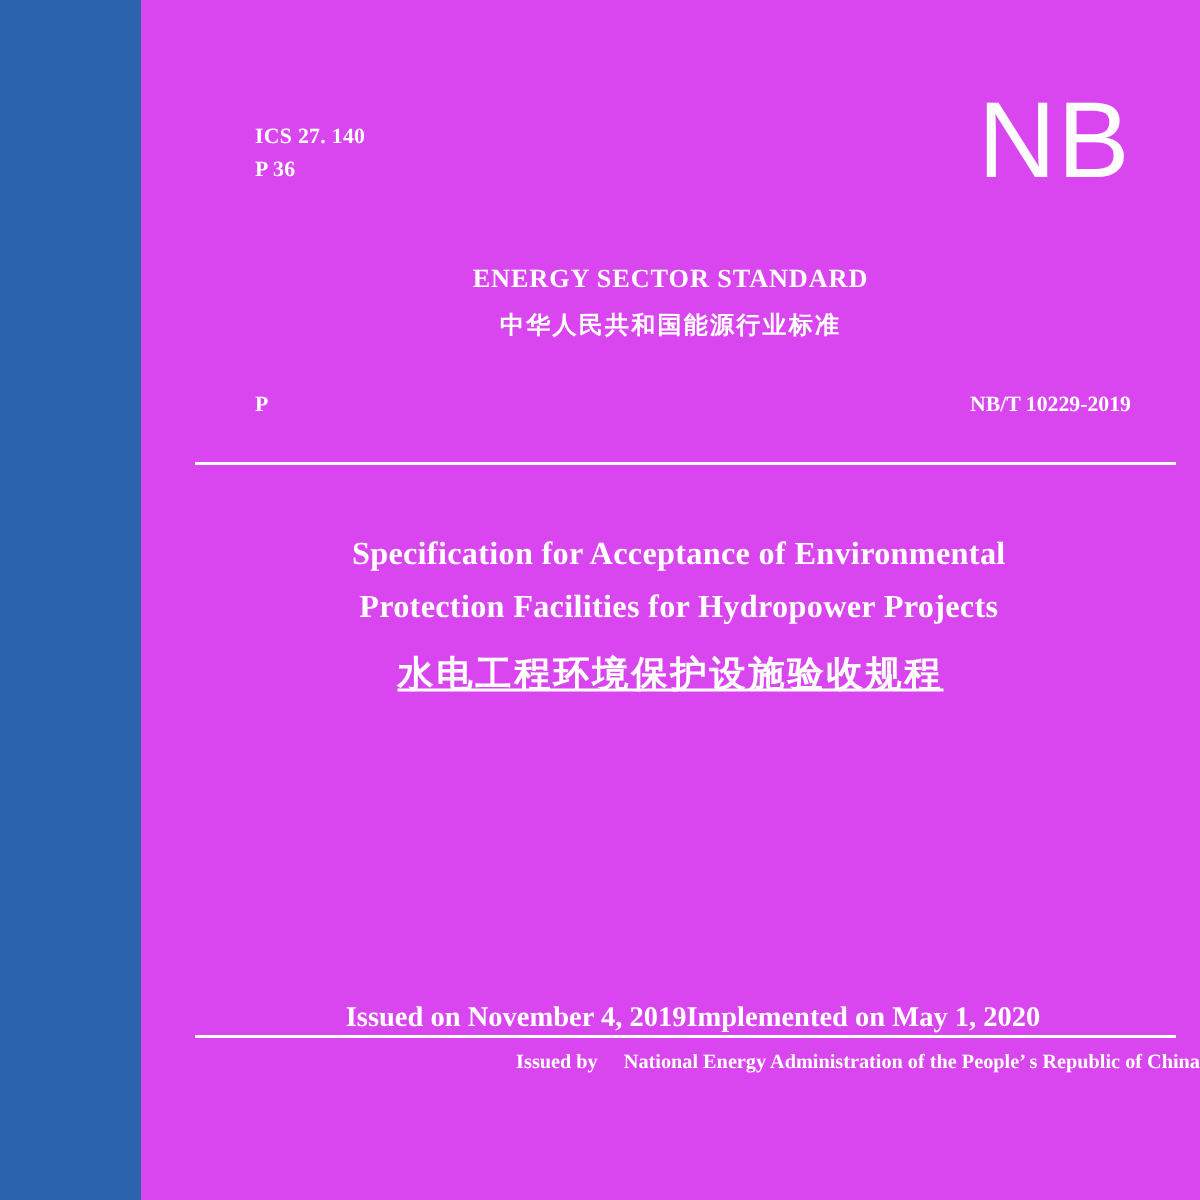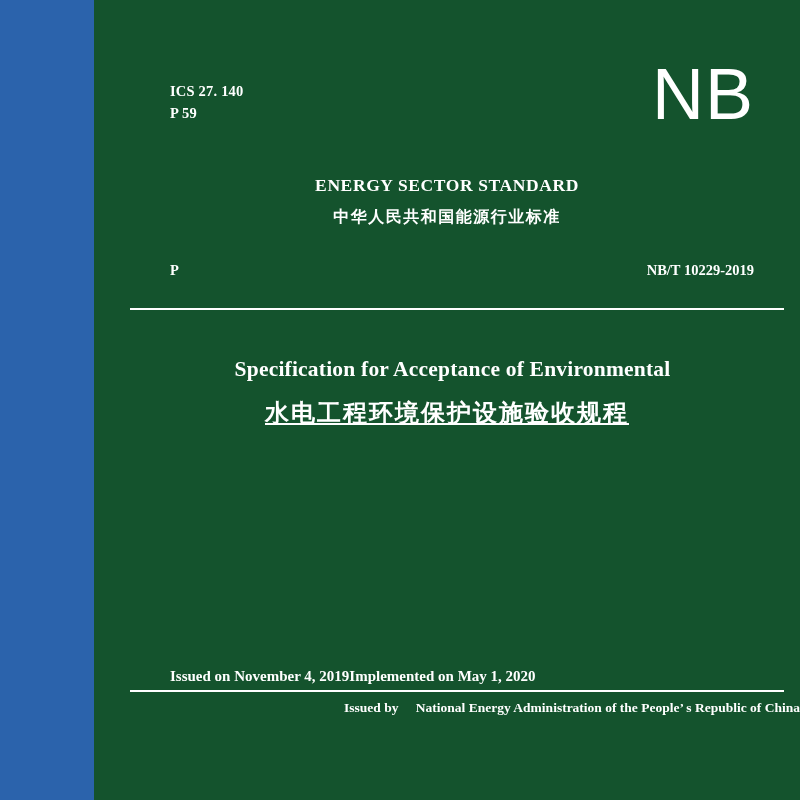--- a/index.html
+++ b/index.html
@@ -9,21 +9,21 @@
   }
   body {
     width: 800px;
     height: 800px;
     font-family: "Liberation Serif", serif;
   }
   .page {
     position: relative;
     width: 800px;
     height: 800px;
-    background: #14532d;
+    background: #d946ef;
     overflow: hidden;
   }
   
   .left-band {
     position: absolute;
     left: 0;
     top: 0;
     width: 94px;
     height: 800px;
     background: #2b63ac;
@@ -123,23 +123,23 @@
     font-family: "DejaVu Sans", sans-serif;
     text-decoration: underline;
   }
   .dates-row {
     position: absolute;
     left: 76px;
     right: 46px;
     top: 668px;
     color: #ffffff;
     font-weight: bold;
-    font-size: 15px;
+    font-size: 19px;
     display: flex;
-    justify-content: flex-start;
+    justify-content: center;
     align-items: baseline;
   }
   .issuer-row {
     position: absolute;
     left: 0;
     right: 0;
     top: 700px;
     text-align: right;
     color: #ffffff;
     font-weight: bold;
@@ -153,39 +153,40 @@
 <body>
 
 <div class="page">
 
   <div class="left-band"></div>
 
   <div class="content">
 
     <div class="ics-block">
       <div>ICS 27. 140</div>
-      <div>P 59</div>
+      <div>P 36</div>
     </div>
 
     <div class="nb-logo">NB</div>
 
     <div class="title-block">
       <div class="en1">ENERGY SECTOR STANDARD</div>
       <div class="cn">中华人民共和国能源行业标准</div>
     </div>
 
     <div class="code-row">
       <span>P</span>
       <span>NB/T 10229-2019</span>
     </div>
 
     <div class="rule rule-top"></div>
 
     <div class="main-title">
       <div class="line">Specification for Acceptance of Environmental</div>
+      <div class="line">Protection Facilities for Hydropower Projects</div>
       <div class="cn-title">水电工程环境保护设施验收规程</div>
     </div>
 
     <div class="dates-row">
       <span>Issued on November 4, 2019</span>
       <span>Implemented on May 1, 2020</span>
     </div>
 
     <div class="rule rule-bottom"></div>
 

